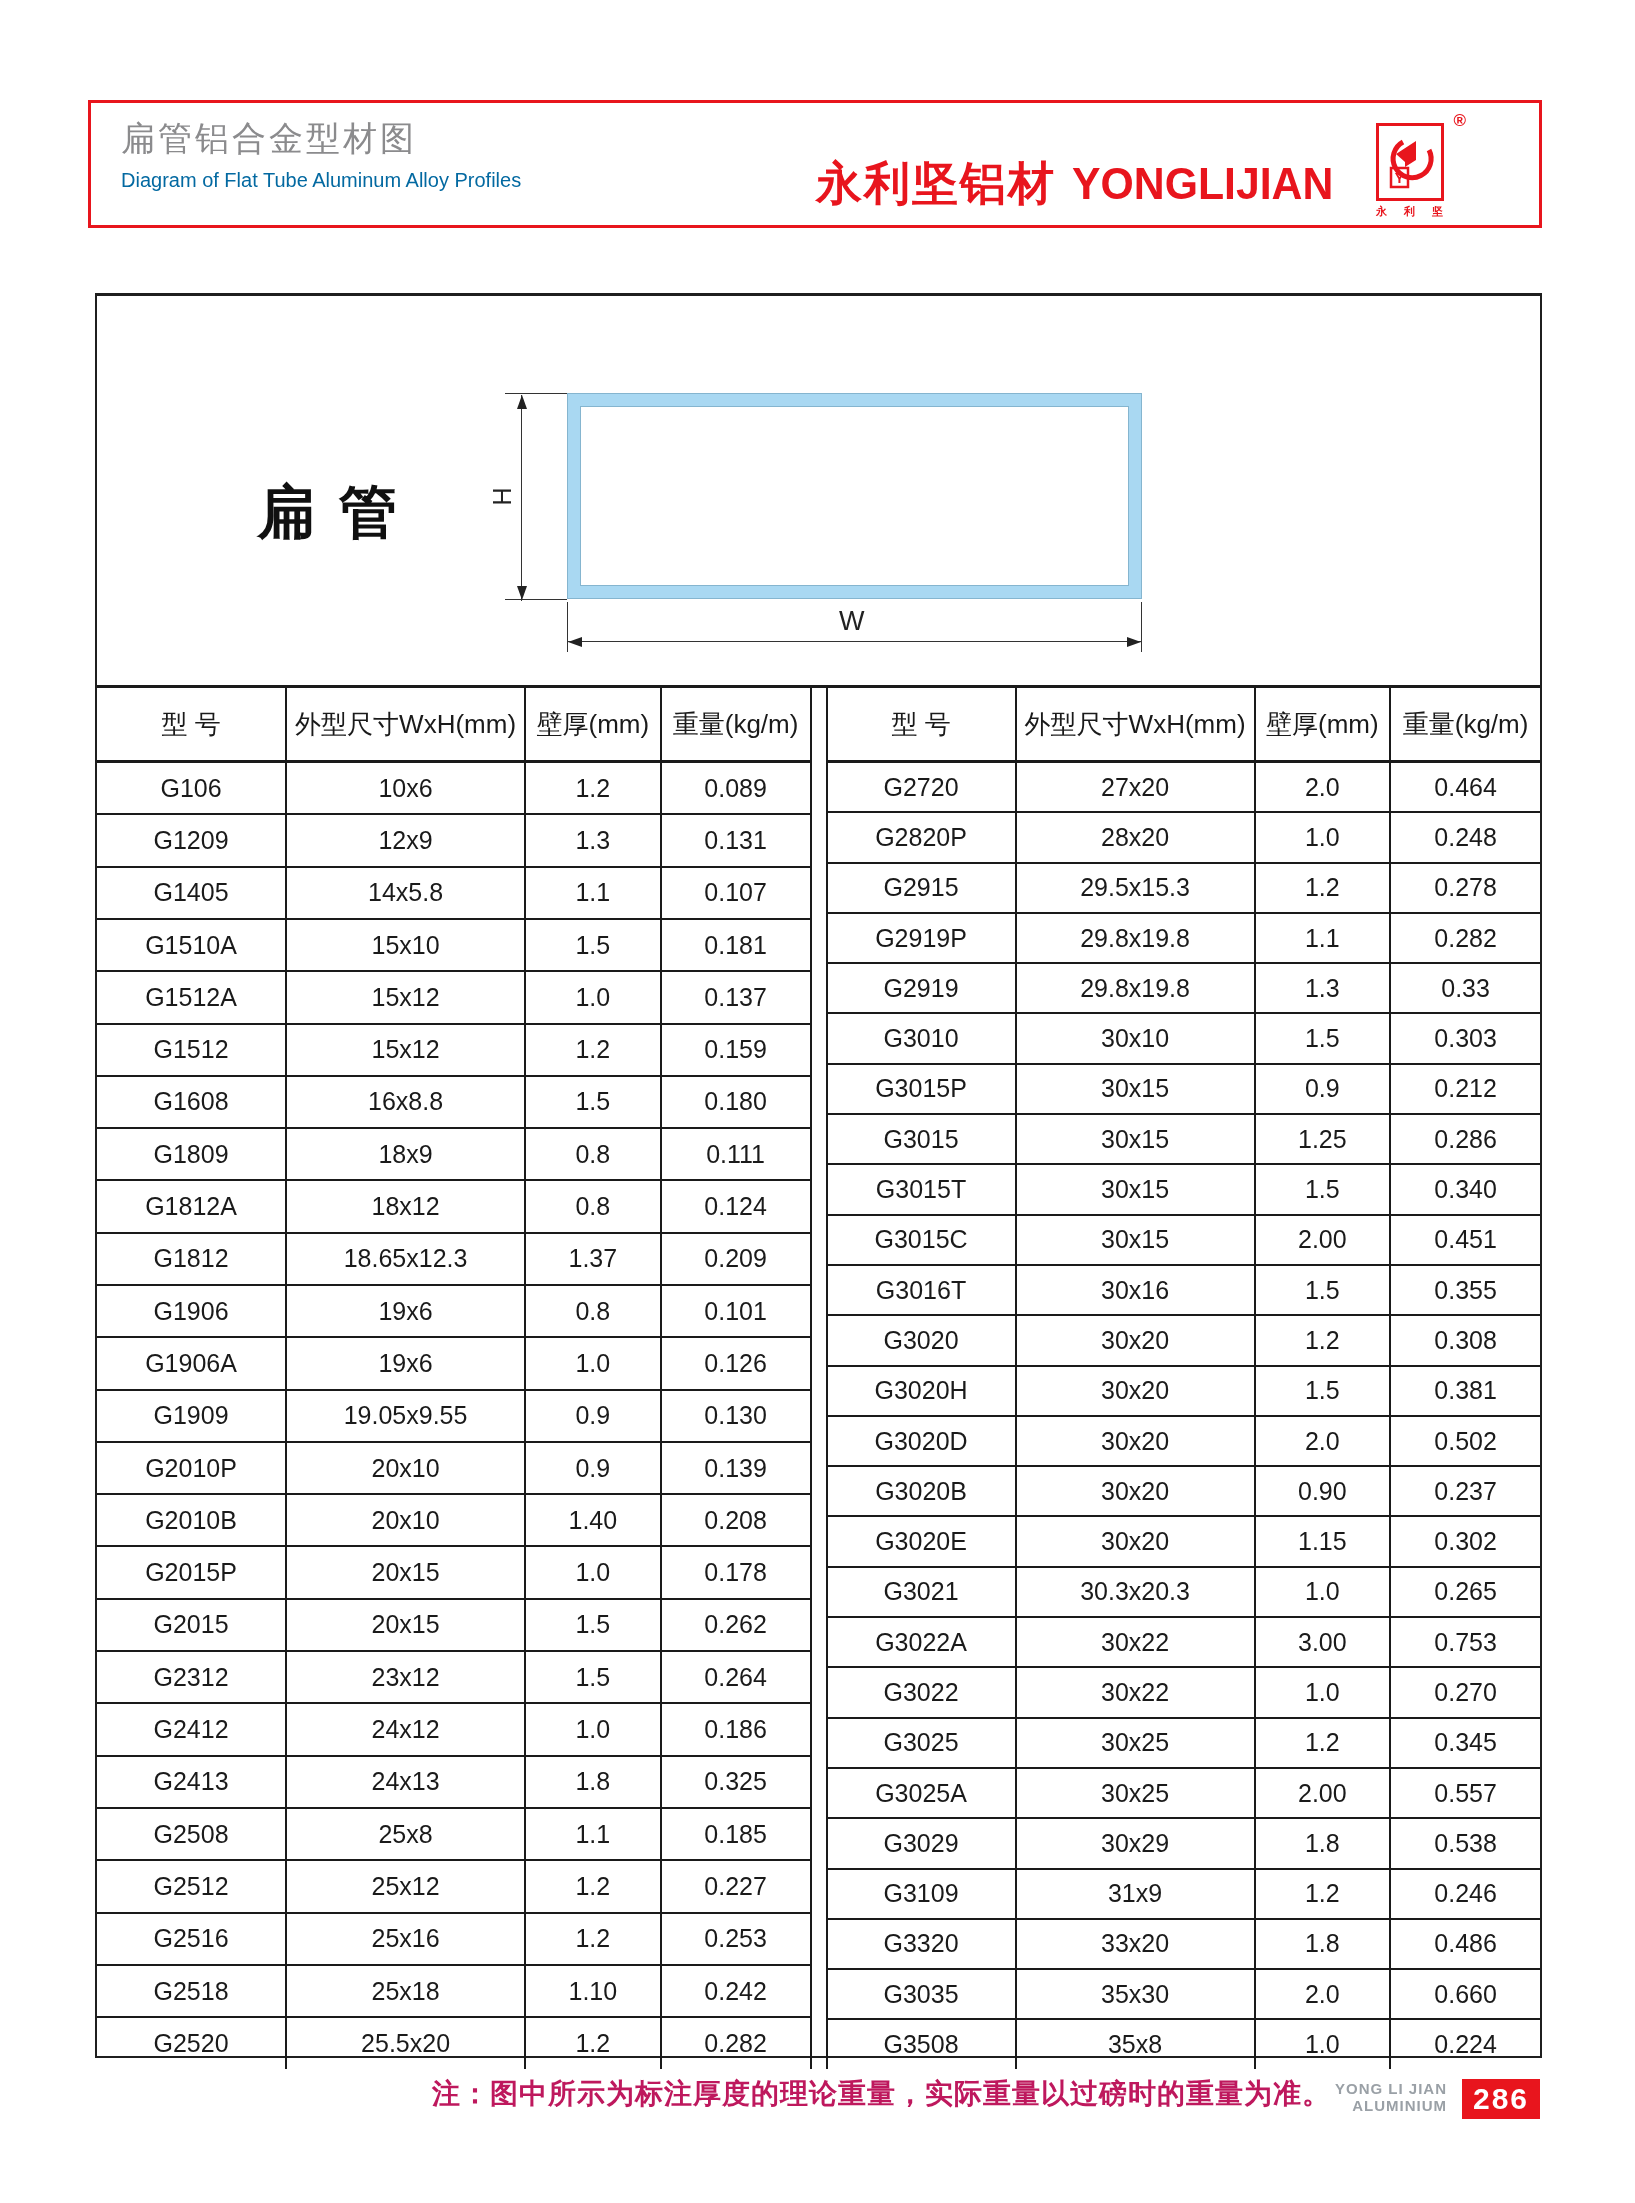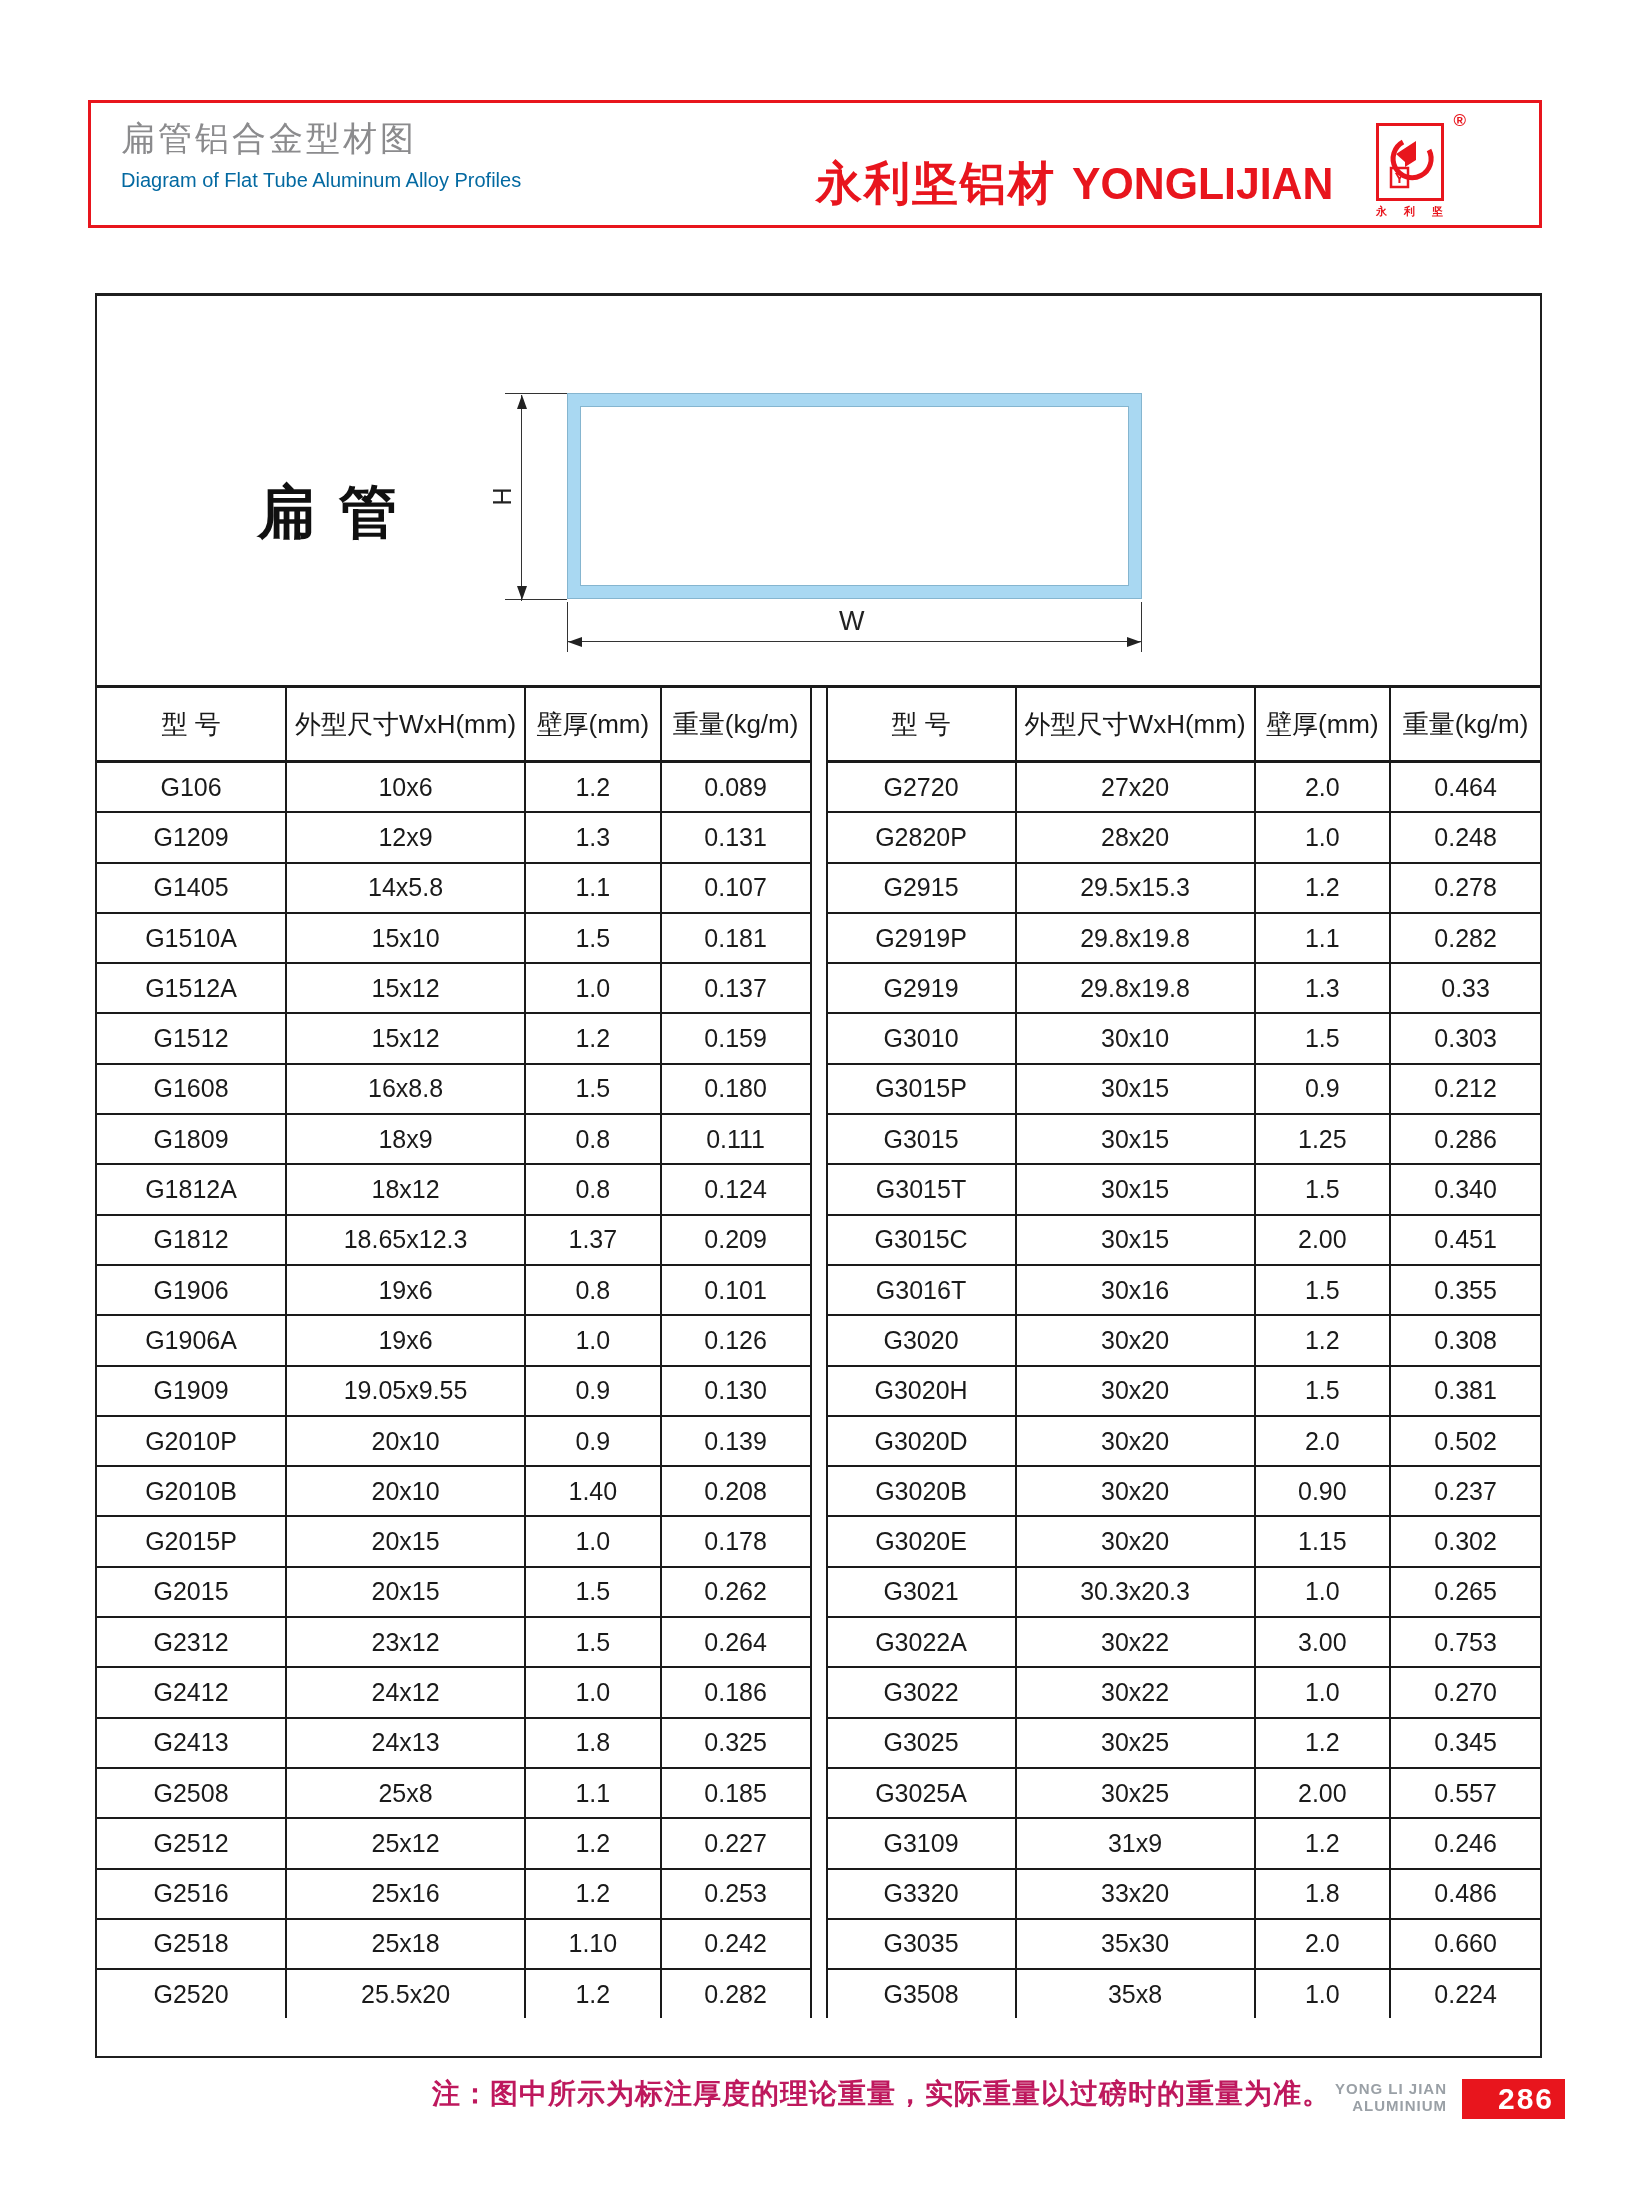--- a/index.html
+++ b/index.html
@@ -87,21 +87,20 @@
     letter-spacing:1px;white-space:nowrap;
   }
   .footer-brand{
     position:absolute;right:188px;top:2080px;text-align:right;color:#9aa0a6;
     font-size:15px;font-weight:bold;line-height:1.15;letter-spacing:1px;white-space:nowrap;
   }
   .page-badge{
     position:absolute;left:1462px;top:2079px;width:78px;height:40px;background:#e8151d;
     color:#ffffff;font-size:30px;font-weight:bold;display:flex;align-items:center;justify-content:center;
     letter-spacing:2px;
-    padding-left:25px;
   }
 </style>
 </head>
 <body>
 
 <div class="header-box">
   <div class="title-wrap">
     <div class="title-zh">扁管铝合金型材图</div>
     <div class="title-en">Diagram of Flat Tube Aluminum Alloy Profiles</div>
   </div>
@@ -453,20 +452,26 @@
             <td>1.2</td>
             <td>0.345</td>
           </tr>
           <tr>
             <td>G3025A</td>
             <td>30x25</td>
             <td>2.00</td>
             <td>0.557</td>
           </tr>
           <tr>
+            <td>G3029</td>
+            <td>30x29</td>
+            <td>1.8</td>
+            <td>0.538</td>
+          </tr>
+          <tr>
             <td>G3109</td>
             <td>31x9</td>
             <td>1.2</td>
             <td>0.246</td>
           </tr>
           <tr>
             <td>G3320</td>
             <td>33x20</td>
             <td>1.8</td>
             <td>0.486</td>

